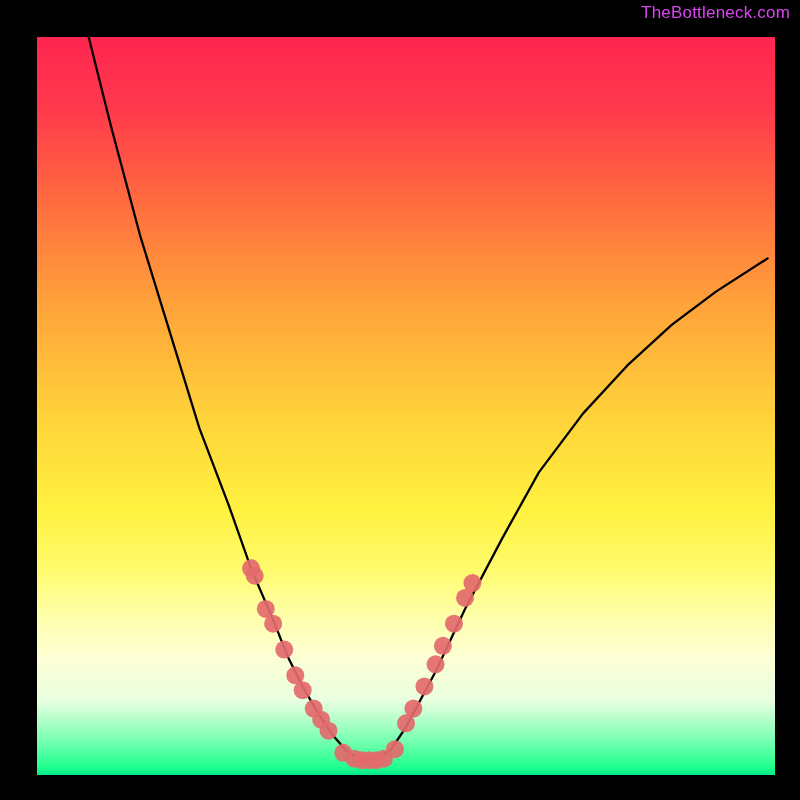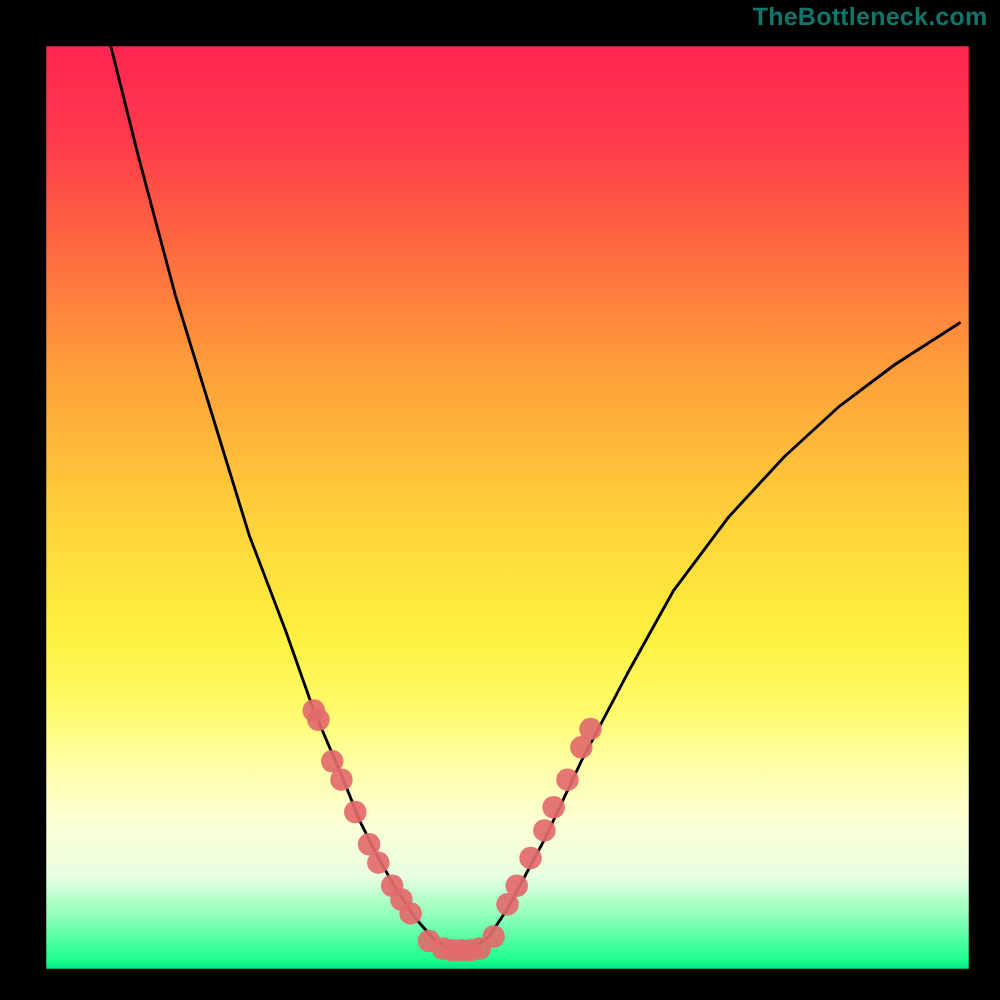--- a/index.html
+++ b/index.html
@@ -40,23 +40,23 @@
       #e8ffe0 90%,
       #7fffb4 95%,
       #1fff8e 99%,
       #00e886 100%
     );
   }
   .watermark {
     position: absolute;
     top: 3px;
     right: 10px;
-    font-size: 20px;
-    font-weight: 700;
-    color: #0f766e;
+    font-size: 17px;
+    font-weight: 400;
+    color: #d946ef;
     letter-spacing: 0.2px;
   }
   svg.curve {
     position: absolute;
     left: 0;
     top: 0;
     width: 738px;
     height: 738px;
   }
 </style>

